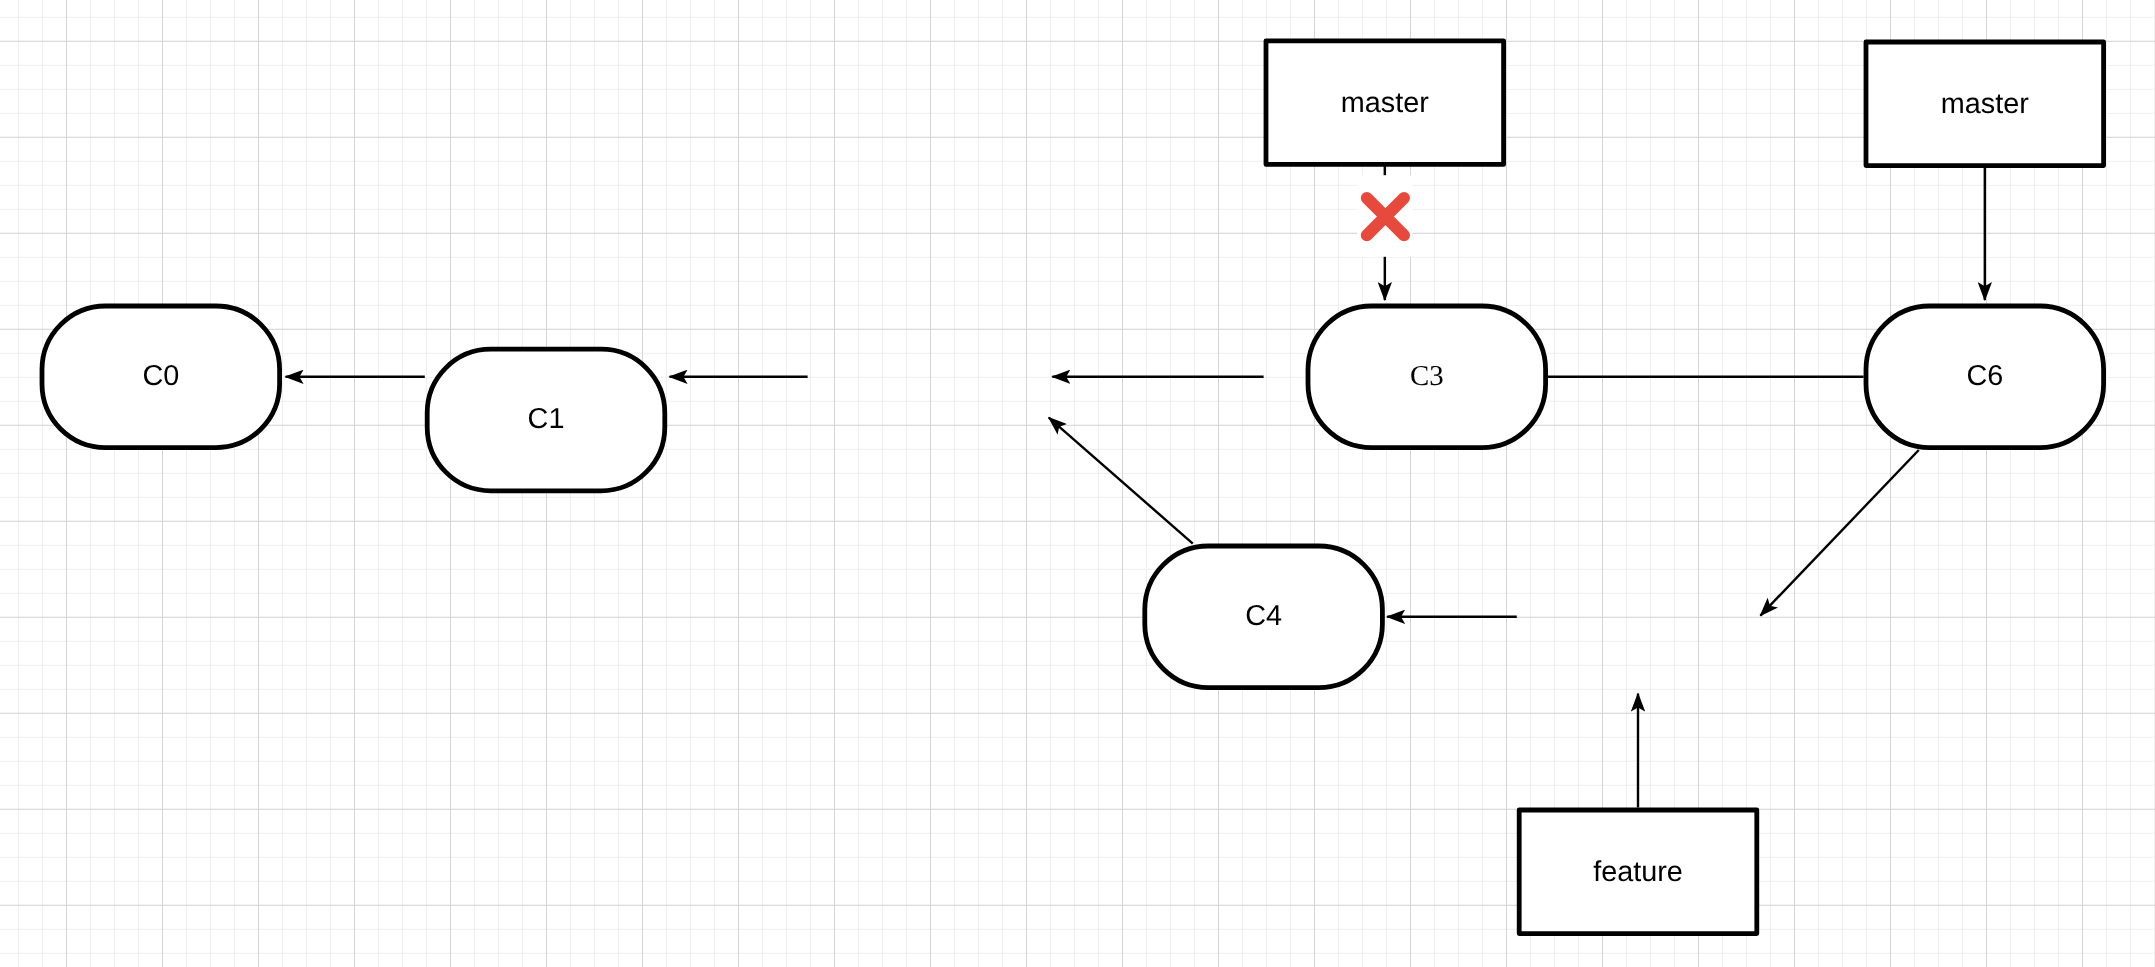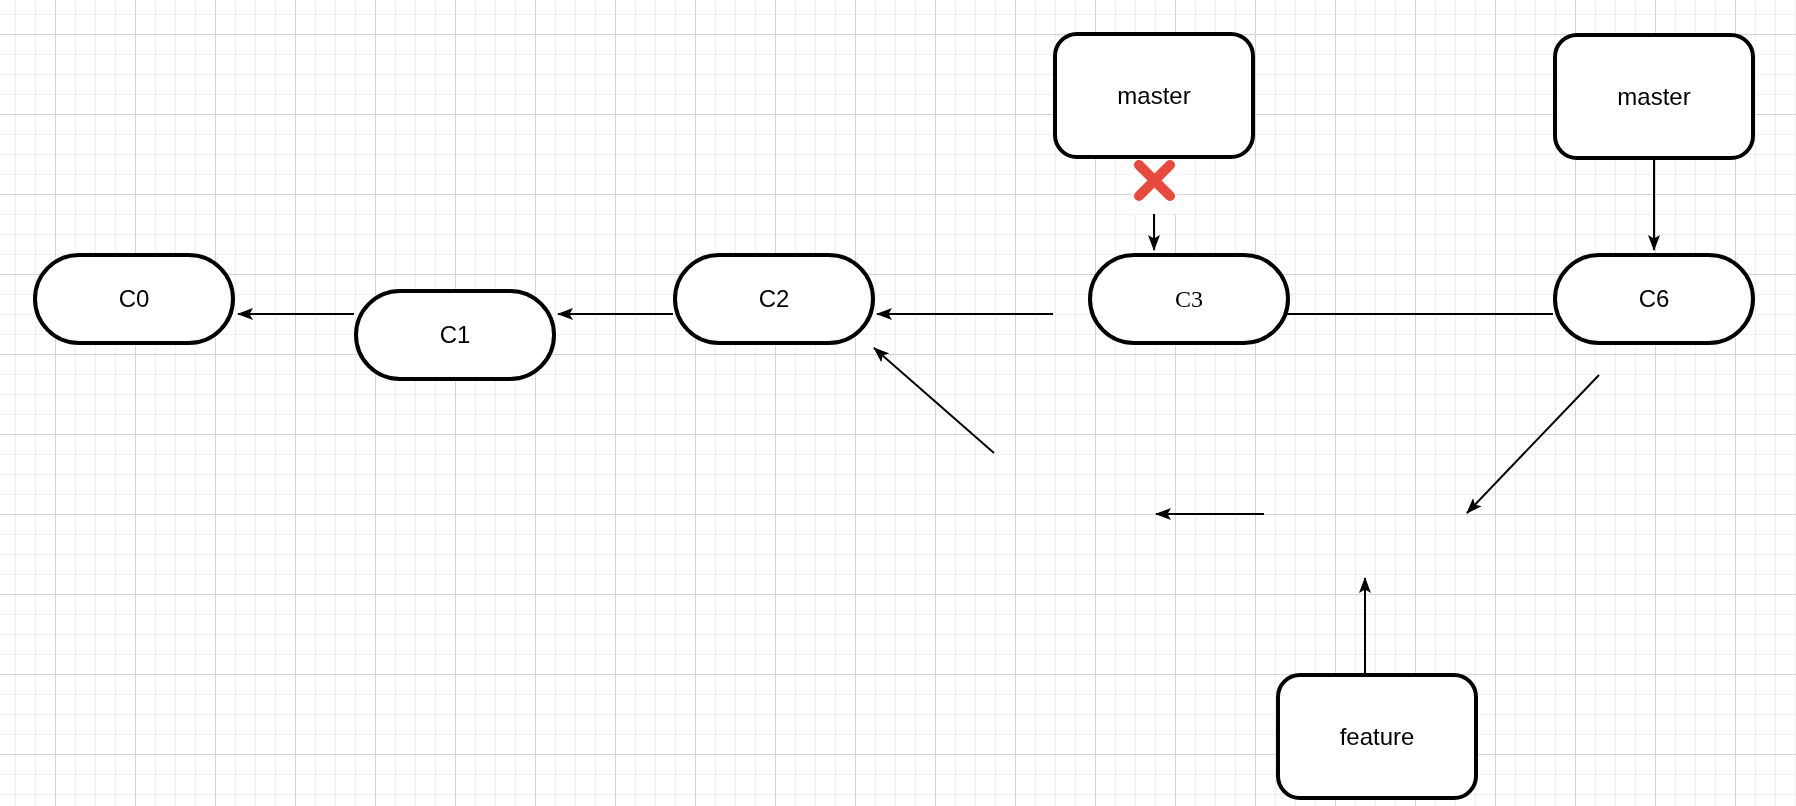--- a/index.html
+++ b/index.html
@@ -20,22 +20,22 @@
     background-position: 55px 0, 0 34px, 15px 0, 0 14px;
   }
   svg.edges-layer { position: absolute; left: 0; top: 0; }
   .edge-line { stroke: #000000; stroke-width: 2; fill: none; }
   .node, .branch {
     position: absolute; box-sizing: border-box;
     background: #ffffff; border: 4px solid #000000;
     display: flex; align-items: center; justify-content: center;
     font-size: 24px; color: #000000; line-height: 1;
   }
-  .node  { width: 202px; height: 92px; border-radius: 55px; }
-  .branch{ width: 202px; height: 127px; border-radius: 24px; }
+  .node  { width: 202px; height: 122px; border-radius: 55px; }
+  .branch{ width: 202px; height: 107px; border-radius: 2px; }
   .label { white-space: nowrap; }
 </style>
 </head>
 <body>
 
 <div class="canvas">
 
   <svg class="edges-layer" width="1796" height="806" viewBox="0 0 1796 806">
     <defs>
       <marker id="arrow" viewBox="0 0 16 12" refX="15" refY="6" markerWidth="16" markerHeight="12" markerUnits="userSpaceOnUse" orient="auto">
@@ -60,33 +60,33 @@
       <line x1="1170" y1="165" x2="1139" y2="196" stroke="#e8493d" stroke-width="10" stroke-linecap="round"></line>
     </g>
   </svg>
 
   <div class="node" style="left:33px;  top:253px;">
     <span class="label">C0</span>
   </div>
   <div class="node" style="left:354px; top:253px;margin-top:36px;">
     <span class="label">C1</span>
   </div>
-  <div class="node" style="left:673px; top:253px;">
-    <span class="label">C2</span>
-  </div>
   <div class="node" style="left:1088px;top:253px;font-family:Liberation Serif, serif;">
     <span class="label">C3</span>
+  </div>
+  <div class="node" style="left:952px; top:453px;">
+    <span class="label">C4</span>
   </div>
   <div class="node" style="left:1553px;top:253px;text-align:center;">
     <span class="label">C6</span>
   </div>
 
   <div class="branch" style="left:1053px;top:32px;">
     <span class="label">master</span>
   </div>
   <div class="branch" style="left:1553px;top:33px;">
     <span class="label">master</span>
   </div>
-  <div class="branch" style="left:1264px;top:673px;margin-left:12px;">
+  <div class="branch" style="left:1264px;top:673px;">
     <span class="label">feature</span>
   </div>
 
 </div>
 
 </body></html>

